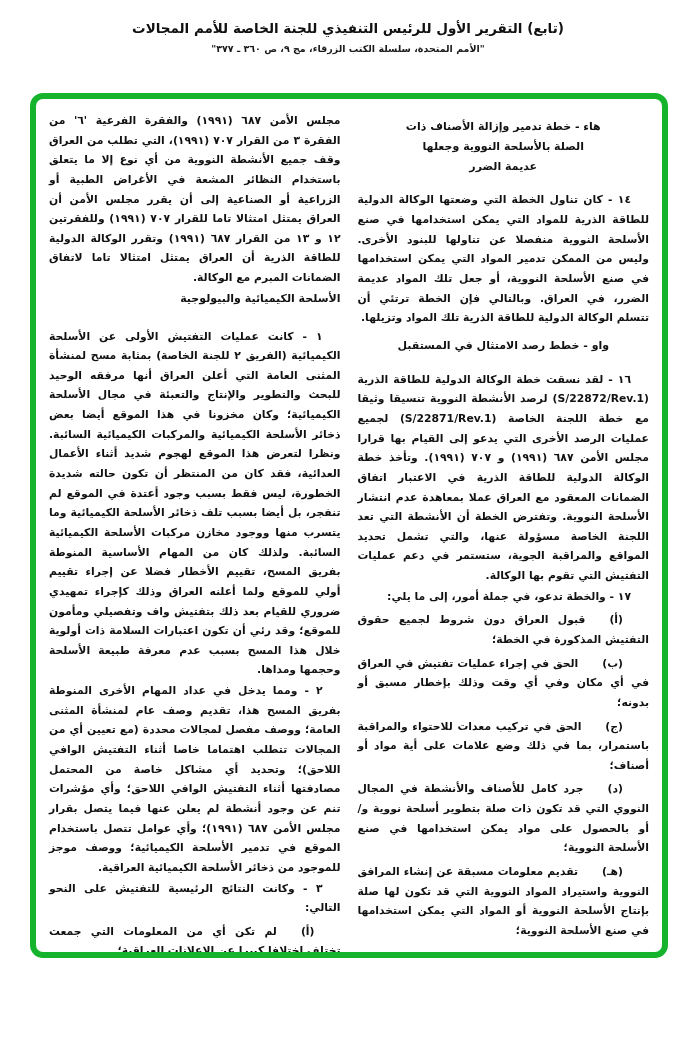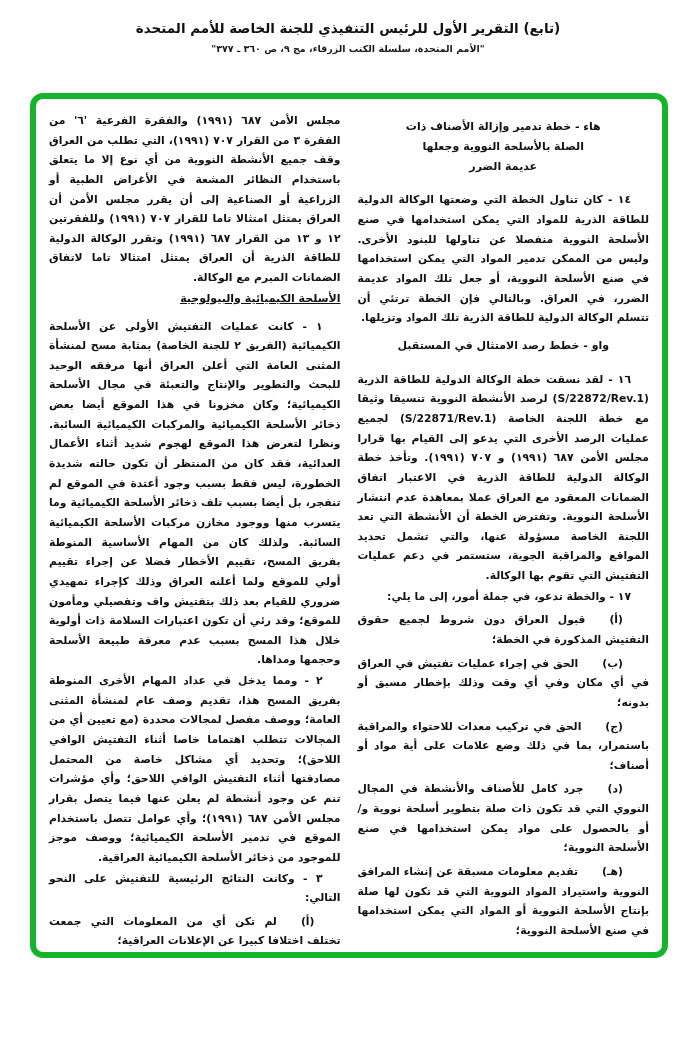--- a/index.html
+++ b/index.html
@@ -66,21 +66,21 @@
   }
   h2.sec-f { margin-top: 8px; margin-bottom: 14px; text-align: center; }
 
   h3.appendix-title, h4.appendix-sub {
     font-size: 11px;
     font-weight: bold;
     text-align: right;
     line-height: 1.8;
   }
   h3.appendix-title { margin-top: 16px; }
-  h4.appendix-sub { margin-bottom: 8px; text-decoration: underline; }
+  h4.appendix-sub { margin-bottom: 18px; }
 
   p.num { text-indent: 18px; margin-bottom: 1px; }
   p.cont { margin-bottom: 1px; }
 
   p.item { text-indent: 26px; margin: 4px 0 4px 0; }
   p.item .marker { margin-left: 24px; }
 
   
   .footer {
     position: absolute;
@@ -93,21 +93,21 @@
     font-weight: bold;
     letter-spacing: 2px;
   }
 </style>
 </head>
 <body>
 
 <div class="page">
 
   <header class="doc-header">
-    <h1 class="doc-title">(تابع) التقرير الأول للرئيس التنفيذي للجنة الخاصة للأمم المتحدة</h1>
+    <h1 class="doc-title">(تابع) التقرير الأول للرئيس التنفيذي للجنة الخاصة للأمم المجالات</h1>
     <div class="doc-source">"الأمم المتحدة، سلسلة الكتب الزرقاء، مج ٩، ص ٣٦٠ ـ ٣٧٧"</div>
   </header>
 
   <div class="frame" style="border-color: rgb(22, 180, 44);">
     <div class="columns">
 
       <section class="col">
         <h2 class="sec-center">هاء - خطة تدمير وإزالة الأصناف ذات
 الصلة بالأسلحة النووية وجعلها
 عديمة الضرر</h2>

